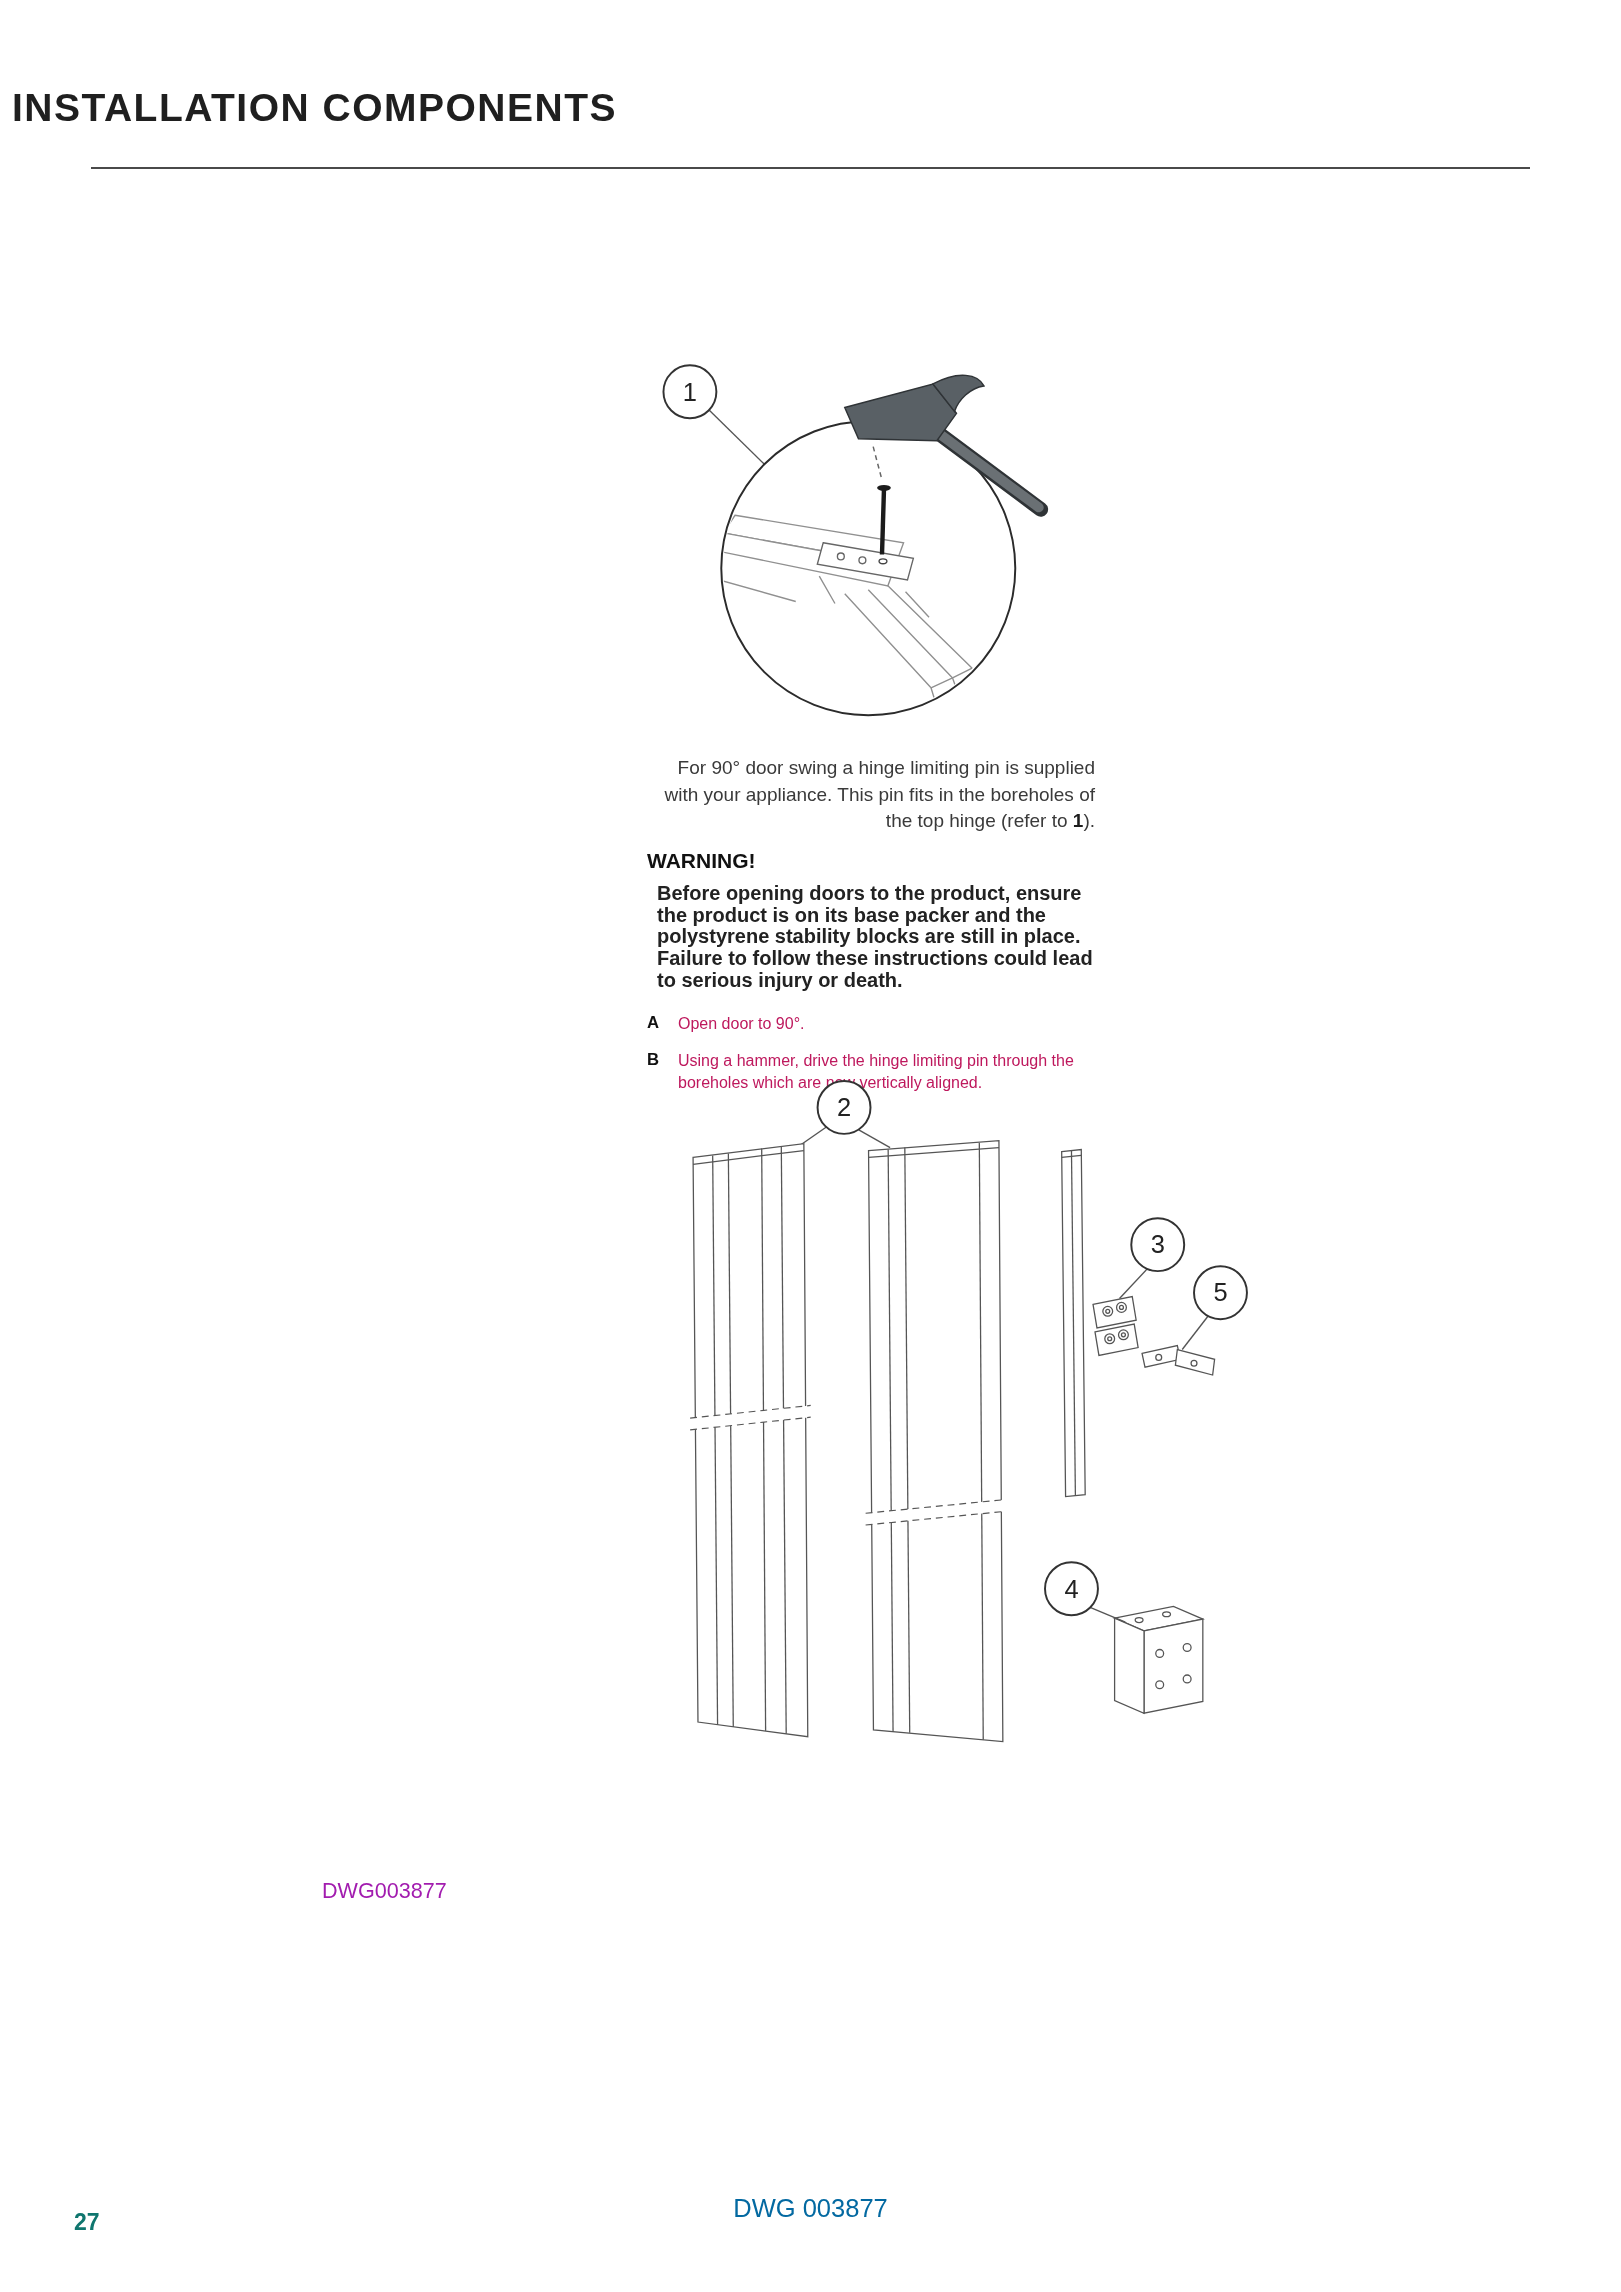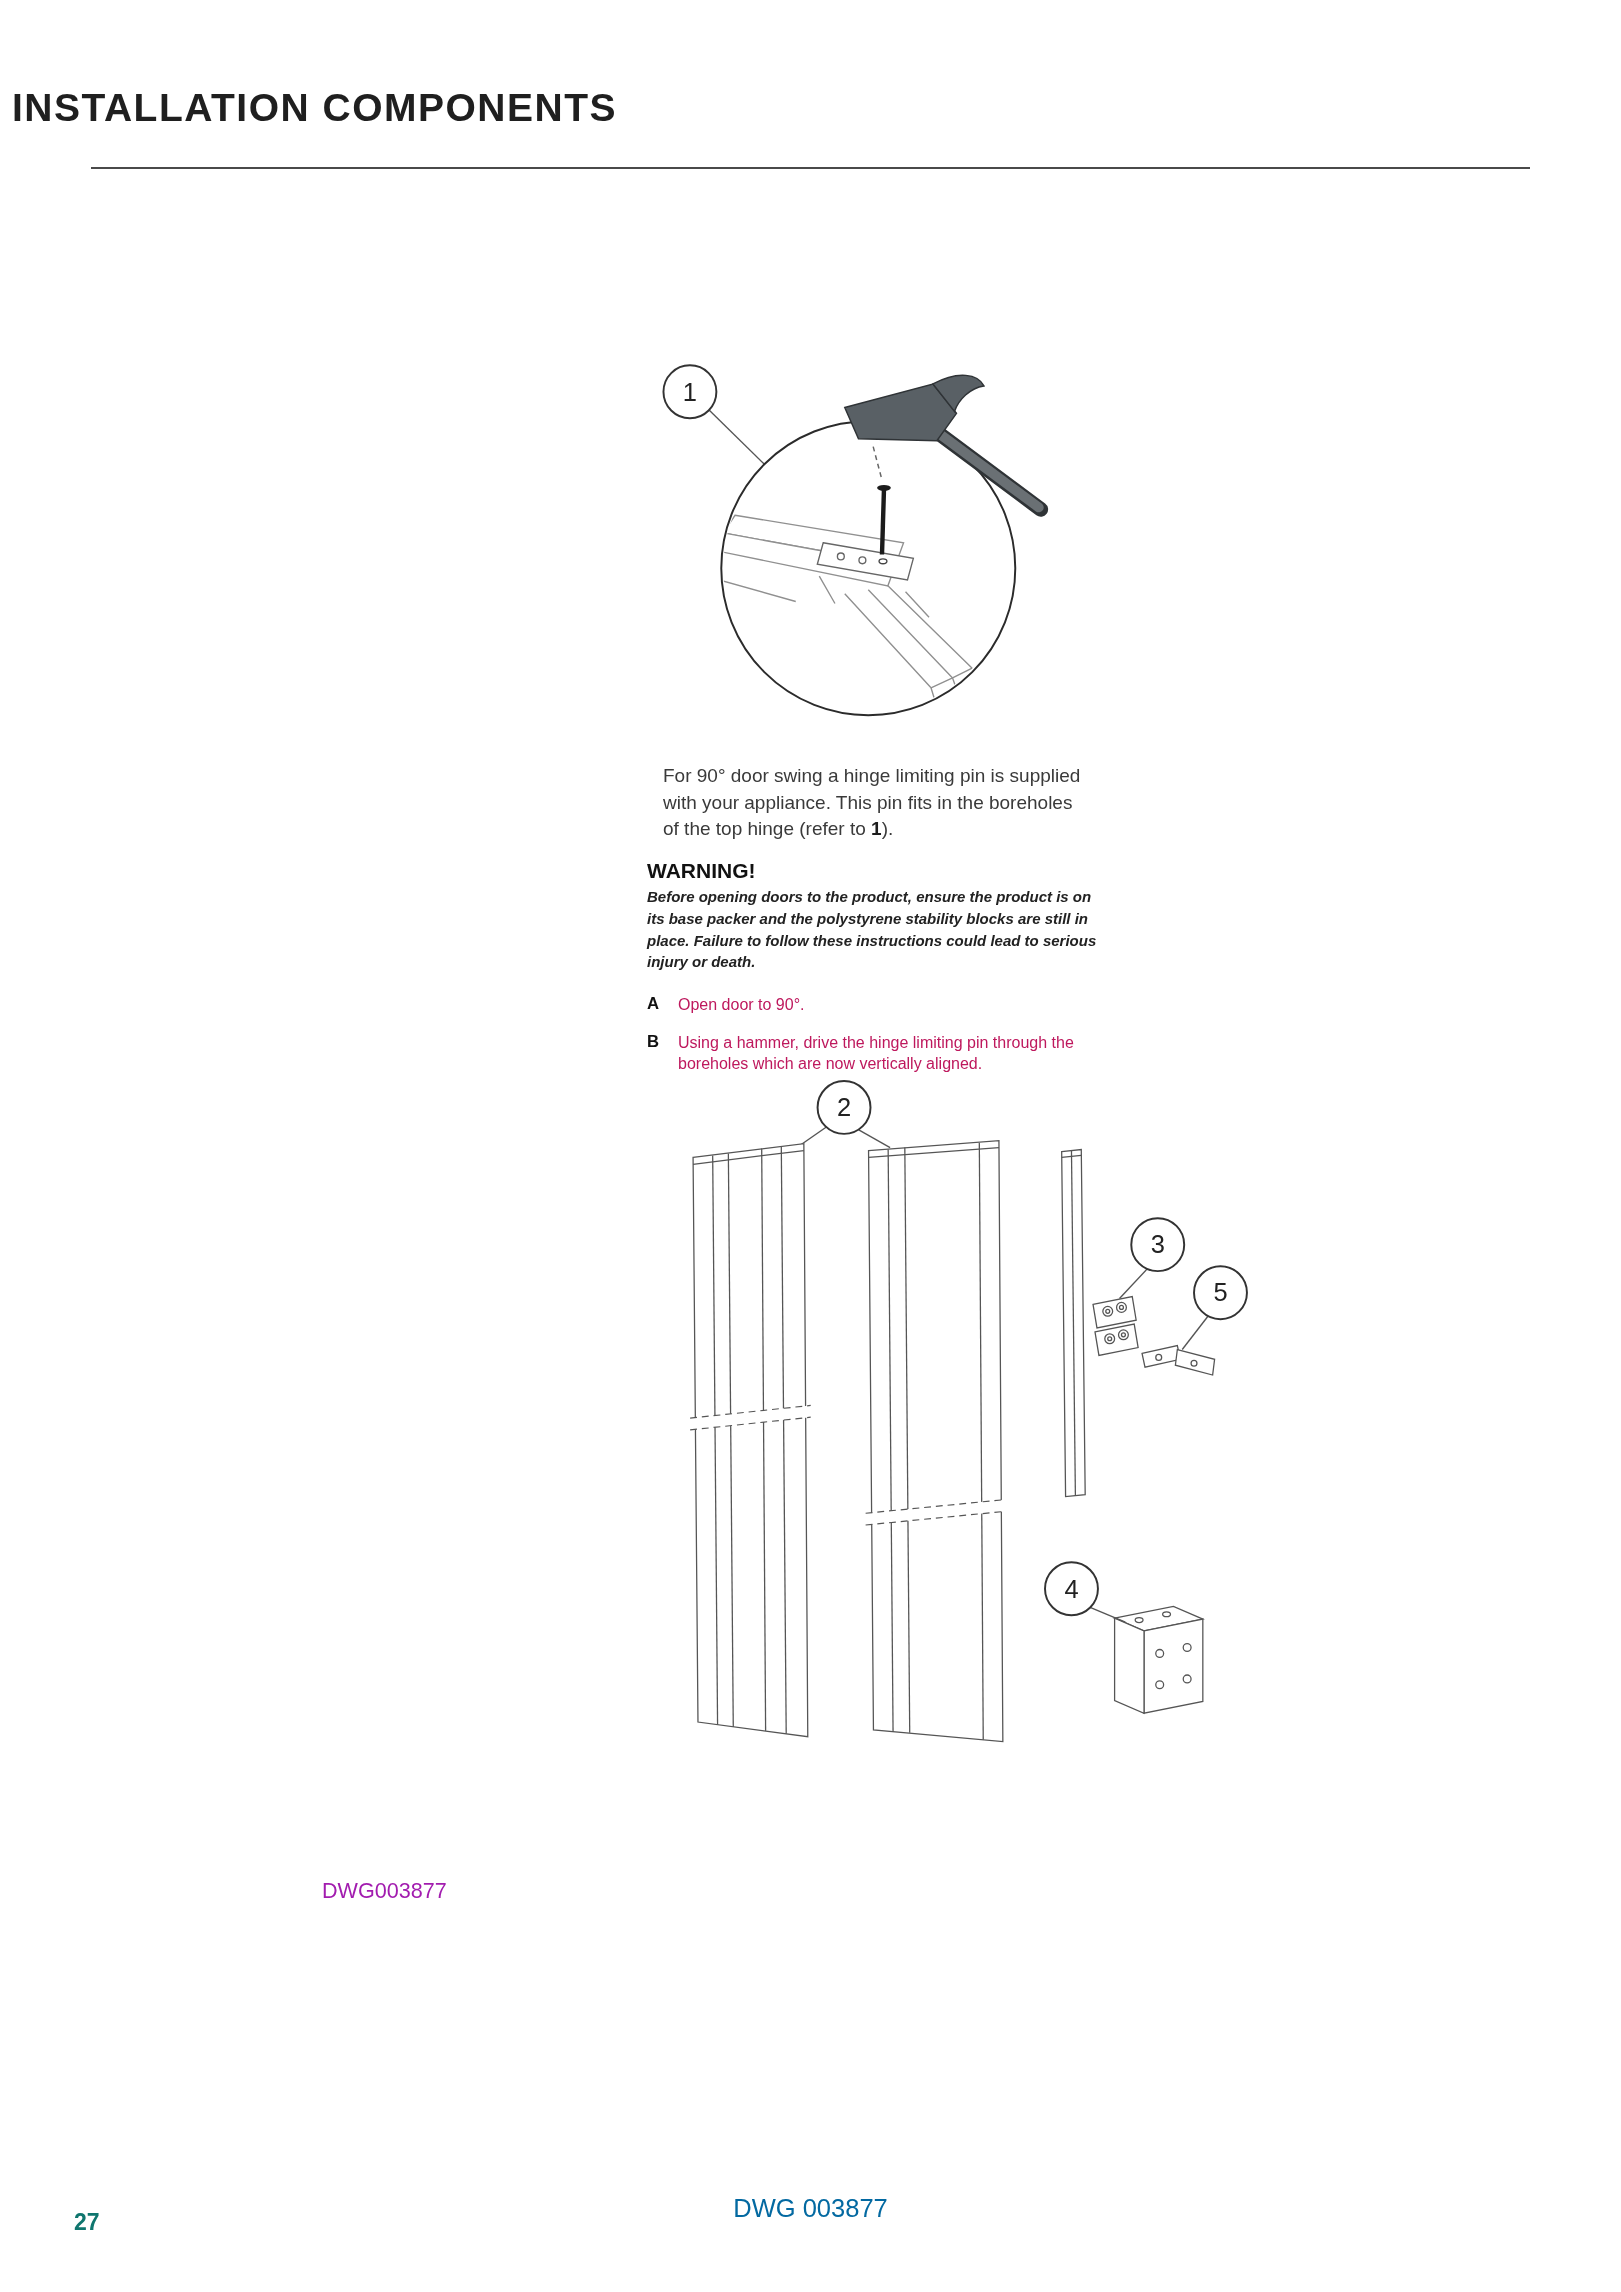--- a/index.html
+++ b/index.html
@@ -10,24 +10,24 @@
   .page-title{
     position:absolute;top:86px;left:12px;width:100%;text-align:left;
     font-size:39px;font-weight:700;letter-spacing:1.5px;color:#1f1f1f;
   }
   .title-rule{
     position:absolute;top:167px;left:91px;width:1439px;height:0;
     border-top:2px solid #4a4a4a;
   }
   .fig1{position:absolute;left:588px;top:323px;}
   .textcol{position:absolute;left:647px;top:747px;width:456px;}
-  .intro{font-size:19px;line-height:26.5px;color:#3a3a3a;margin:16px;}
+  .intro{font-size:19px;line-height:26.5px;color:#3a3a3a;margin:8px;text-align:right;}
   .intro b{color:#1d1d1d;}
   .warn-head{font-size:21px;font-weight:700;color:#111;margin:14.7px 0 3.9px 0;}
-  .warn-body{font-size:15px;line-height:21.6px;font-weight:700;color:#222;margin:0;font-style:italic;}
+  .warn-body{font-size:20px;line-height:21.6px;font-weight:700;color:#222;margin:10px;}
   .steps{margin-top:21.6px;}
   .step{display:flex;margin-top:15.7px;}
   .step-letter{flex:0 0 31px;font-weight:700;font-size:16.7px;color:#111;}
   .step-text{font-size:16px;line-height:21.6px;color:#be185d;}
   .fig2{position:absolute;left:647px;top:1073px;}
   .dwg-side{position:absolute;left:322px;top:1878px;font-size:21.6px;color:#a21caf;}
   .dwg-footer{position:absolute;top:2194px;left:0;width:100%;text-align:center;
     font-size:25.5px;color:#0369a1;}
   .page-num{position:absolute;left:74px;top:2209px;font-size:23px;font-weight:700;color:#0f766e;}
   svg text.callout-num{font-family:"Liberation Sans",sans-serif;font-size:26px;fill:#222;}

